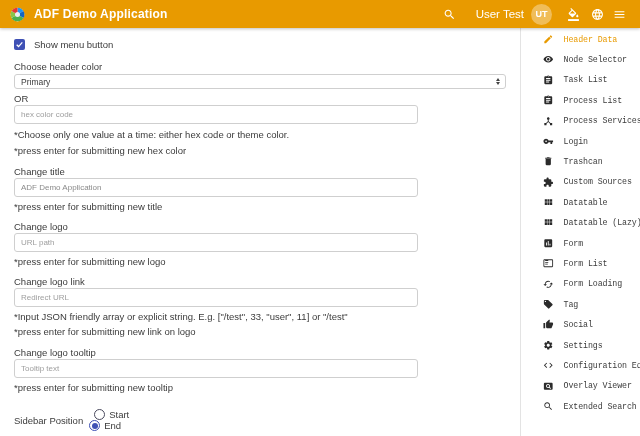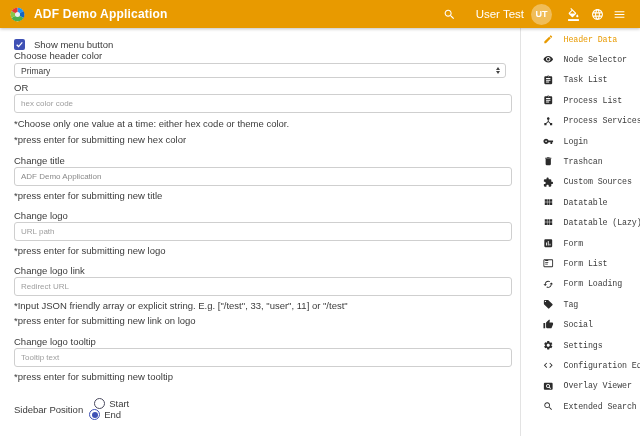--- a/index.html
+++ b/index.html
@@ -39,27 +39,27 @@
 
   .select { width:492px; height:15px; border:1px solid #cfcfcf; border-radius:3px; background:#fff;
     display:flex; align-items:center; padding-left:6px; cursor:pointer; margin-top:2px; }
   .select .sel-val { font-size:8.5px; color:#3b3b3b; }
   .sel-arrows { margin-left:auto; margin-right:5px; display:flex; flex-direction:column; gap:1.5px; }
   .sel-arrows i { display:block; width:0; height:0; border-left:2.5px solid transparent;
     border-right:2.5px solid transparent; }
   .sel-arrows i.up { border-bottom:3.5px solid #444; }
   .sel-arrows i.dn { border-top:3.5px solid #444; }
 
-  .text-input { width:498px; height:19px; border:1px solid #cfcfcf; border-radius:3px;
+  .text-input { width:404px; height:19px; border:1px solid #cfcfcf; border-radius:3px;
     font-family:"Liberation Sans", sans-serif; font-size:8px; color:#8a8a8a; padding:0 6px;
     outline:none; display:block; }
   .text-input::placeholder { color:#9e9e9e; }
 
   .mt1{margin-top:1px}.mt4{margin-top:4px}.mt5{margin-top:5px}
-  .mt9{margin-top:9px}.mt10{margin-top:10px}.mt11{}
+  .mt9{margin-top:9px}.mt10{margin-top:10px}.mt11{margin-top:11px}
 
   .radio-row { display:flex; align-items:center; margin-top:16px; font-size:9.5px; color:#3b3b3b; }
   .radio-opt { display:flex; align-items:center; margin-left:7px; cursor:pointer; }
   .radio { width:11px; height:11px; border:1.5px solid #4a4a5e; border-radius:50%; position:relative; flex:none; }
   .radio.on { border-color:#3F51B5; }
   .radio.on::after { content:''; position:absolute; inset:1.5px; border-radius:50%; background:#3F51B5; }
   .radio-opt span { margin-left:4px; }
   .radio-opt + .radio-opt { margin-left:2px; }
 
   

